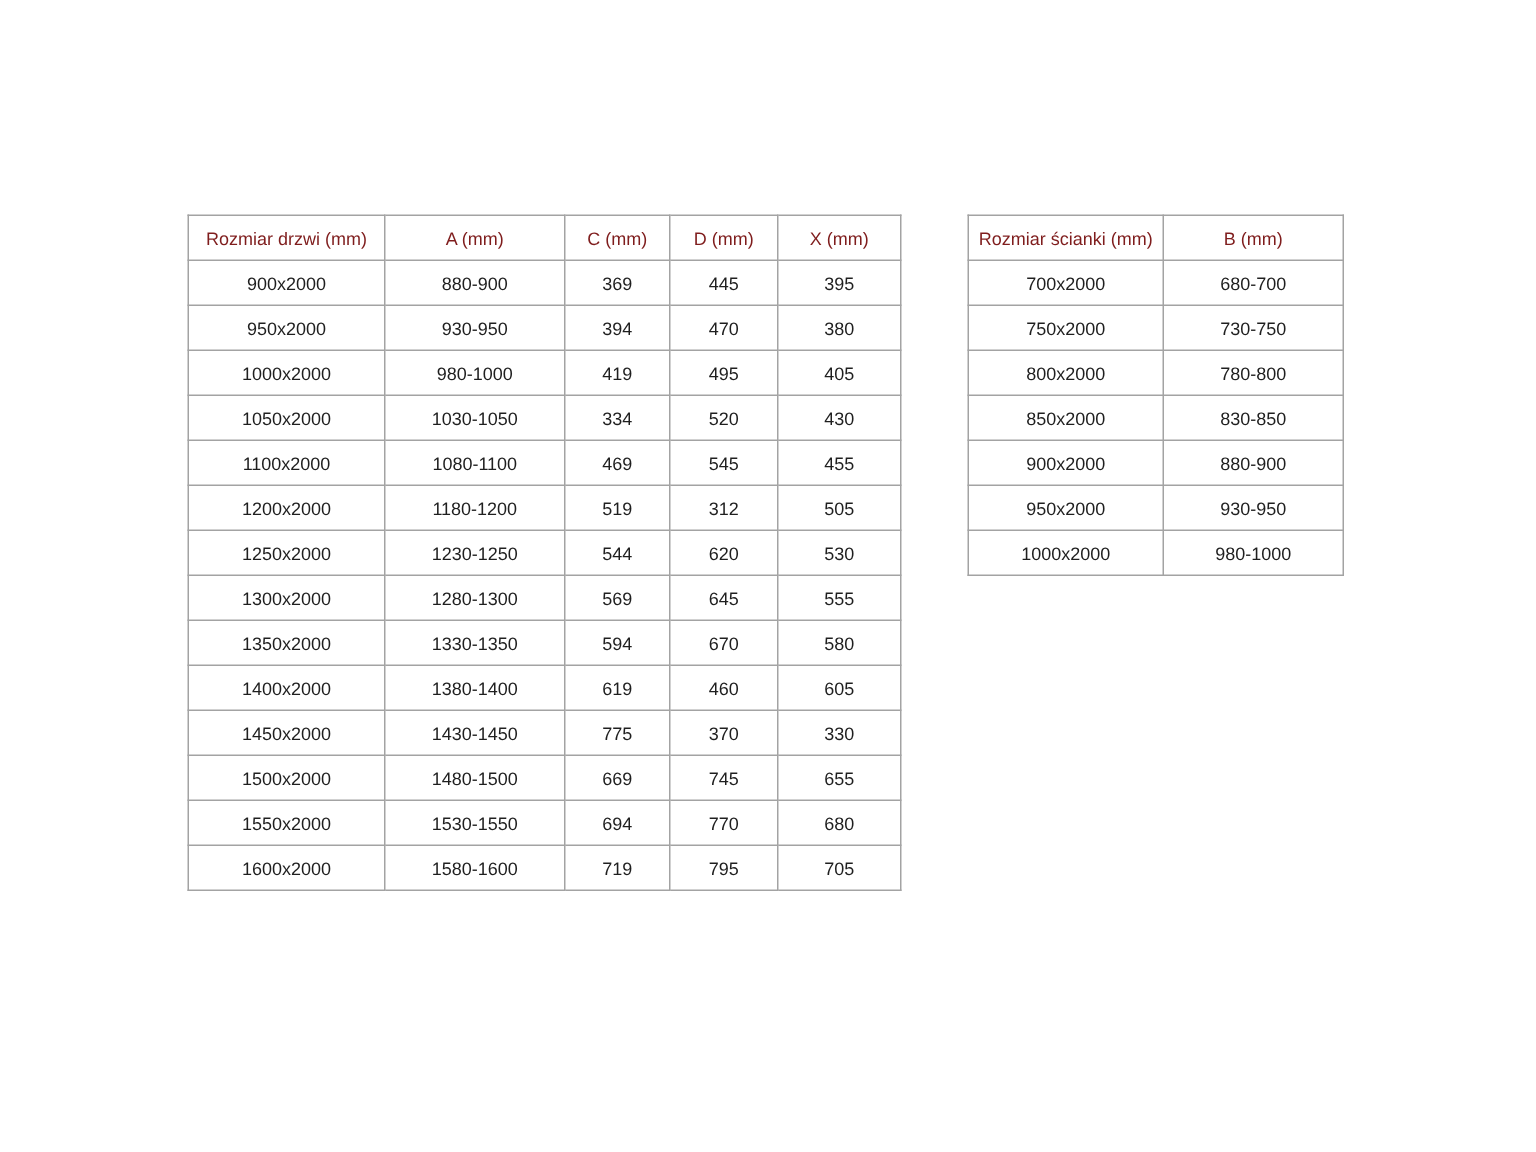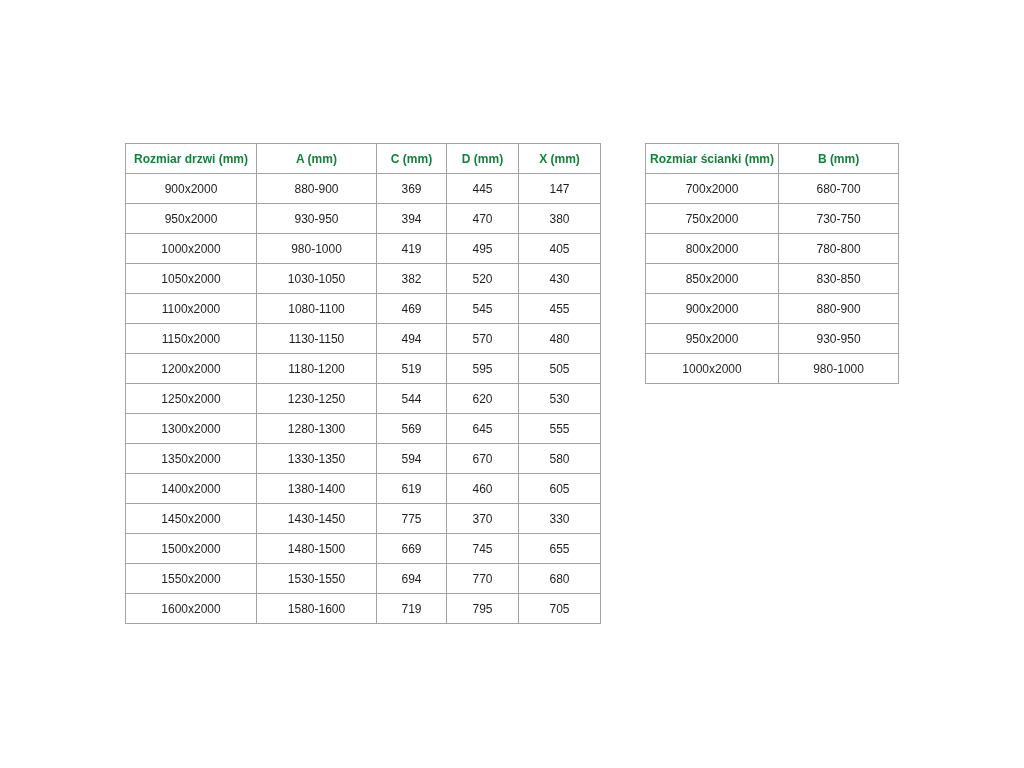--- a/index.html
+++ b/index.html
@@ -28,22 +28,22 @@
     border: 1px solid #a3a3a3;
     text-align: center;
     vertical-align: middle;
     height: 30px;
     font-size: 12px;
     color: #1f1f1f;
     padding: 0 4px;
     white-space: nowrap;
   }
   table.spec-table th {
-    font-weight: bold;
-    color: #15803d;
+    font-weight: normal;
+    color: #7f1d1d;
   }
   
   #table-doors { left: 125px; top: 143px; }
   #table-doors th:nth-child(1), #table-doors td:nth-child(1) { width: 131px; }
   #table-doors th:nth-child(2), #table-doors td:nth-child(2) { width: 120px; }
   #table-doors th:nth-child(3), #table-doors td:nth-child(3) { width: 70px; }
   #table-doors th:nth-child(4), #table-doors td:nth-child(4) { width: 72px; }
   #table-doors th:nth-child(5), #table-doors td:nth-child(5) { width: 82px; }
   
   #table-walls { left: 645px; top: 143px; }
@@ -64,62 +64,55 @@
           <th>D (mm)</th>
           <th>X (mm)</th>
         </tr>
     </thead>
     <tbody>
         <tr>
           <td>900x2000</td>
           <td>880-900</td>
           <td>369</td>
           <td>445</td>
-          <td>147</td>
+          <td>395</td>
         </tr>
         <tr>
           <td>950x2000</td>
           <td>930-950</td>
           <td>394</td>
           <td>470</td>
           <td>380</td>
         </tr>
         <tr>
           <td>1000x2000</td>
           <td>980-1000</td>
           <td>419</td>
           <td>495</td>
           <td>405</td>
         </tr>
         <tr>
           <td>1050x2000</td>
           <td>1030-1050</td>
-          <td>382</td>
+          <td>334</td>
           <td>520</td>
           <td>430</td>
         </tr>
         <tr>
           <td>1100x2000</td>
           <td>1080-1100</td>
           <td>469</td>
           <td>545</td>
           <td>455</td>
         </tr>
         <tr>
-          <td>1150x2000</td>
-          <td>1130-1150</td>
-          <td>494</td>
-          <td>570</td>
-          <td>480</td>
-        </tr>
-        <tr>
           <td>1200x2000</td>
           <td>1180-1200</td>
           <td>519</td>
-          <td>595</td>
+          <td>312</td>
           <td>505</td>
         </tr>
         <tr>
           <td>1250x2000</td>
           <td>1230-1250</td>
           <td>544</td>
           <td>620</td>
           <td>530</td>
         </tr>
         <tr>

